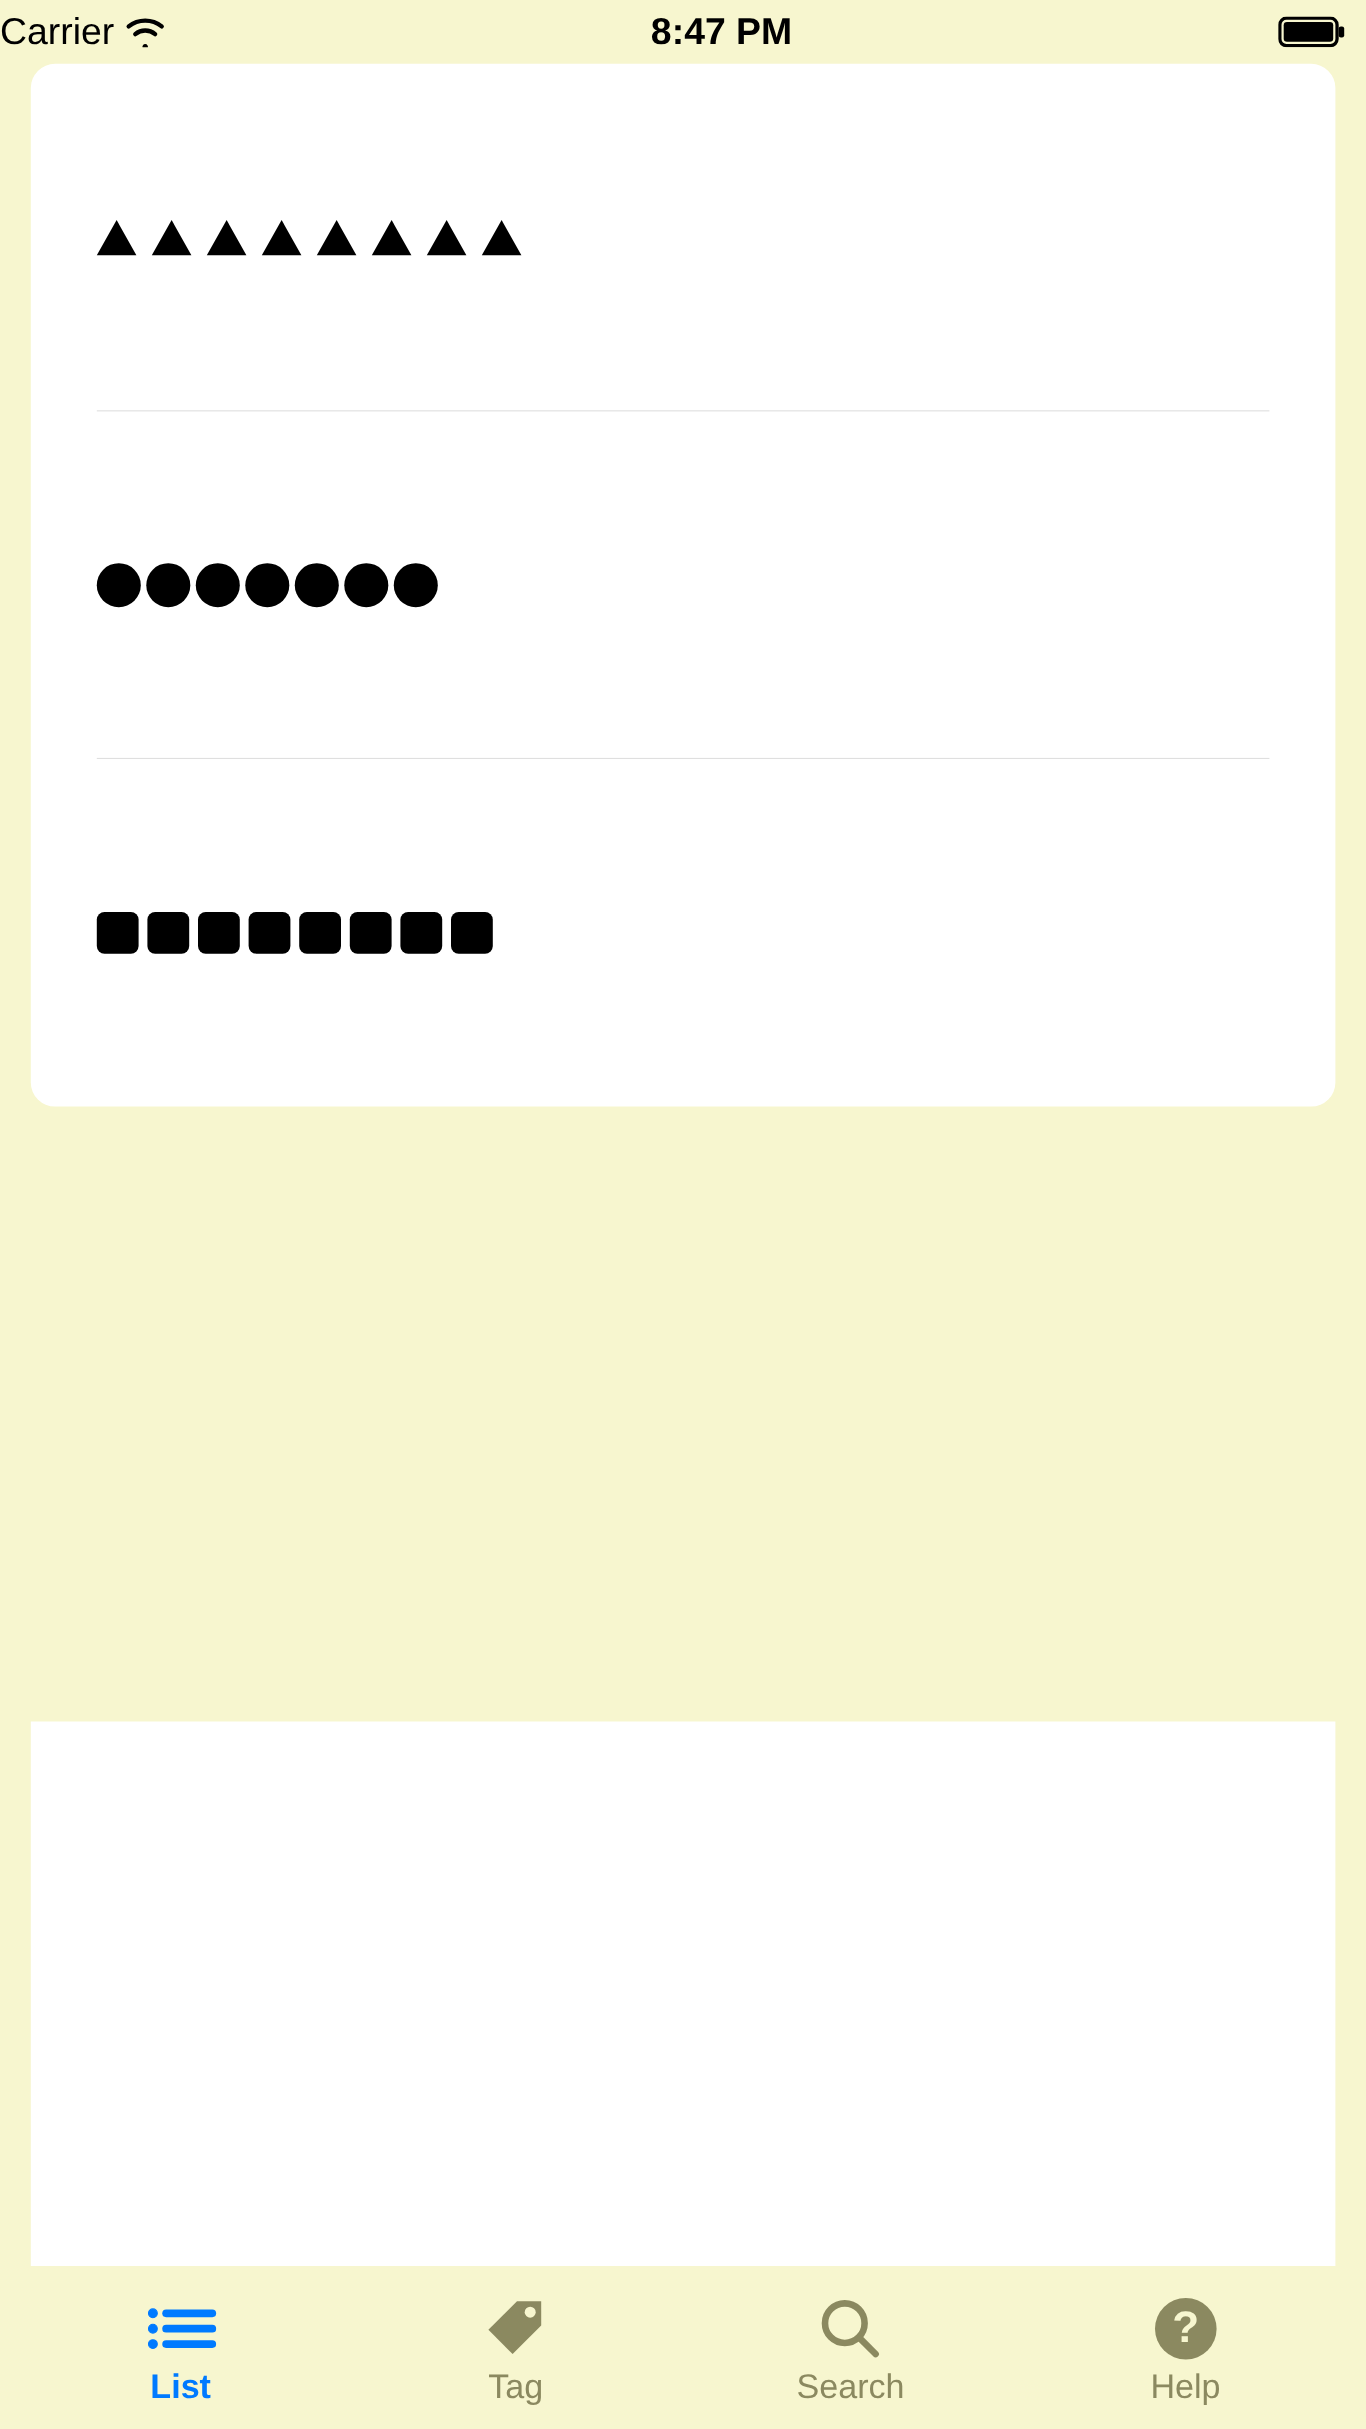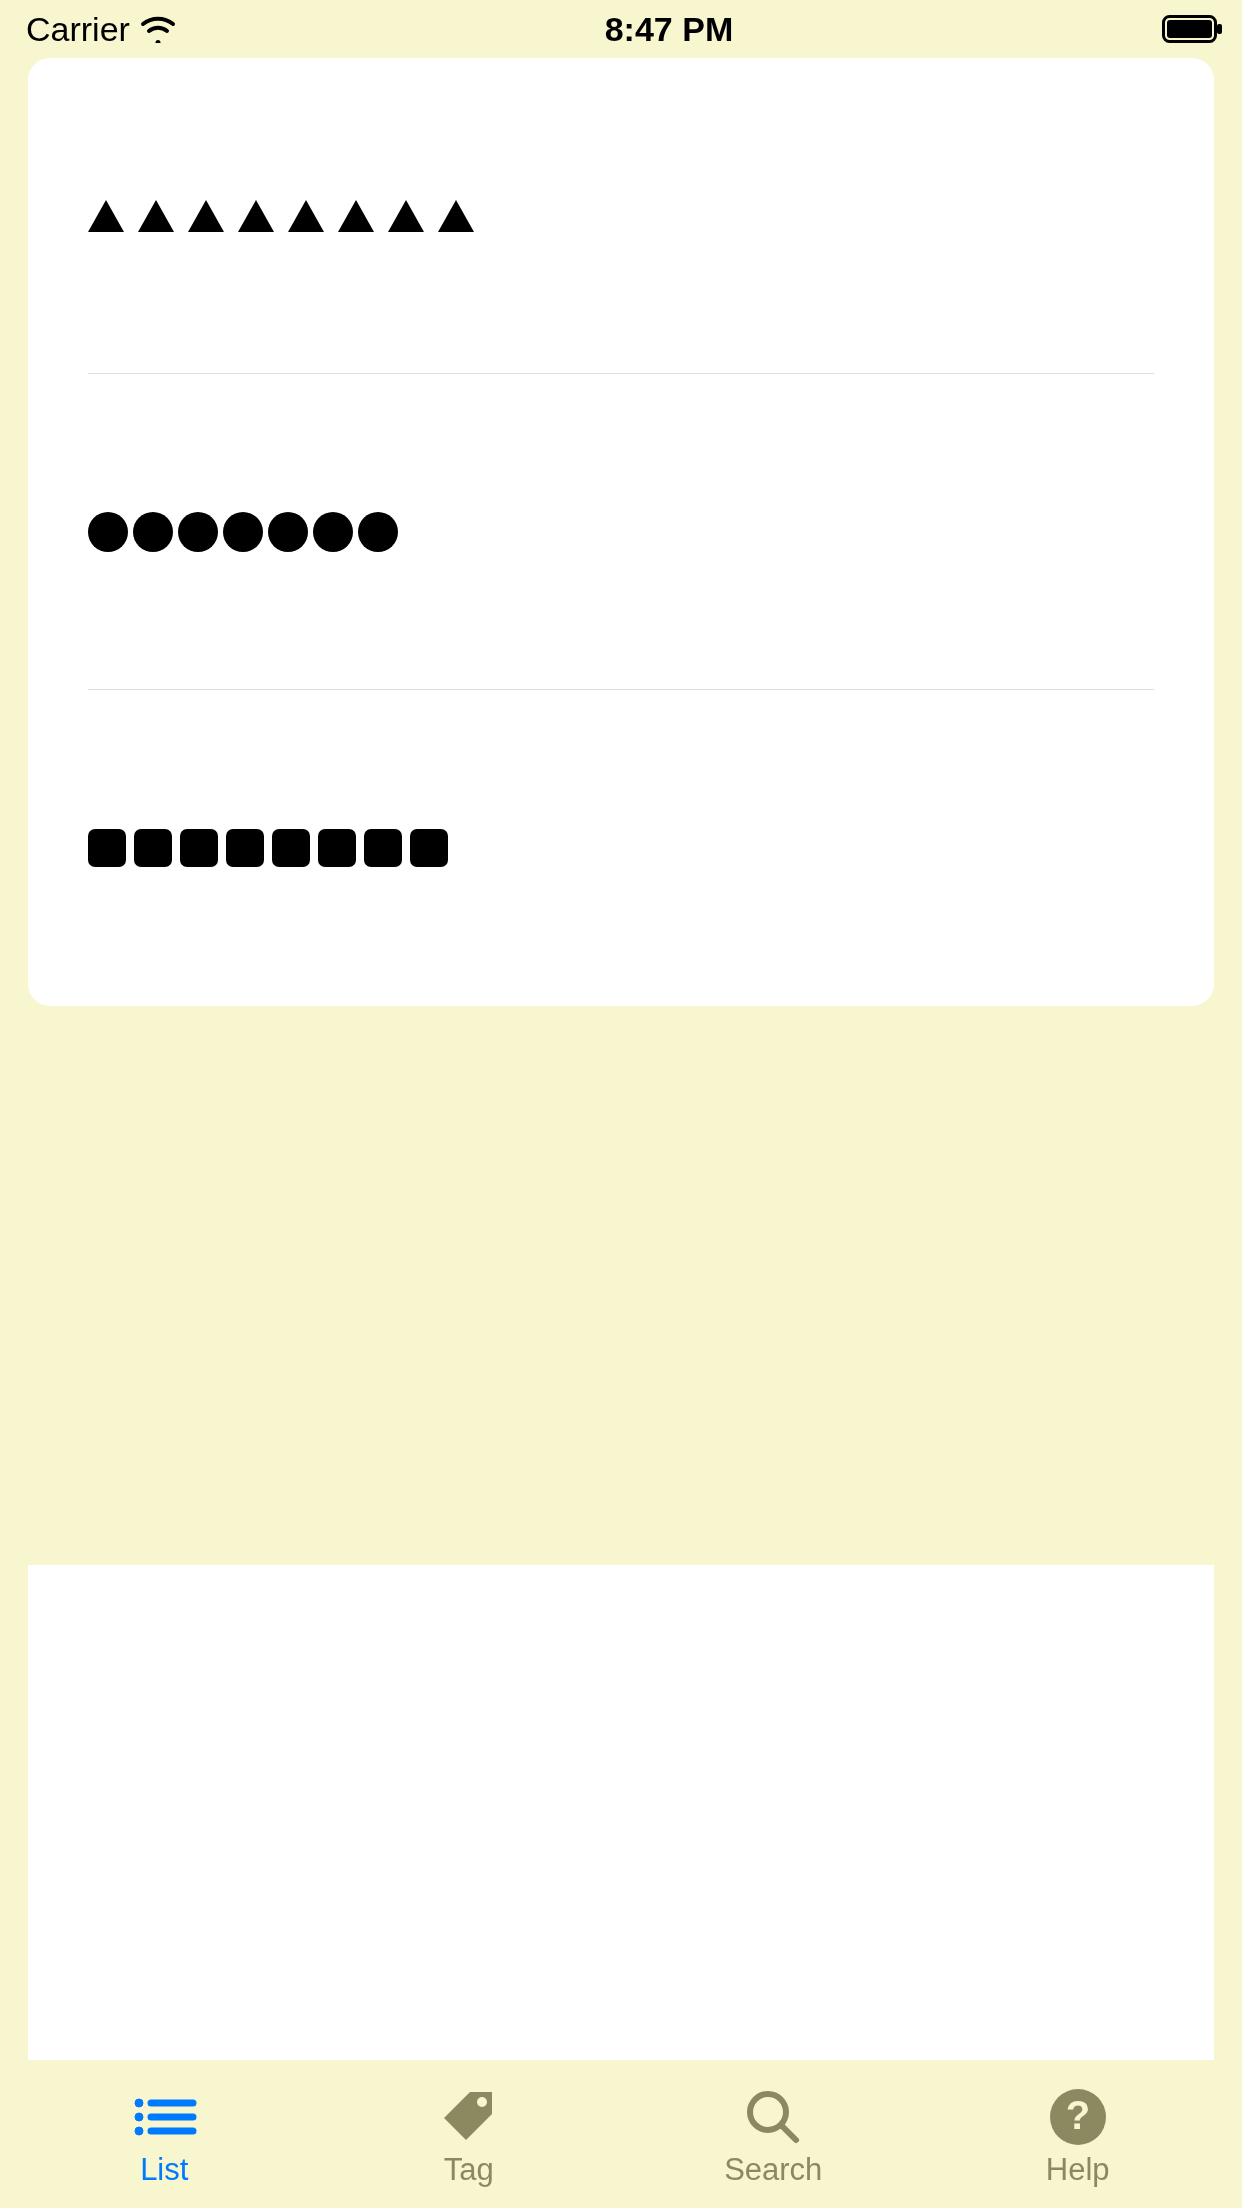--- a/index.html
+++ b/index.html
@@ -2,21 +2,21 @@
 <html><head>
 <meta charset="utf-8">
 <style>
   * { margin:0; padding:0; box-sizing:border-box; }
   html,body { width:1242px; height:2208px; font-family:-apple-system, "Helvetica Neue", Arial, sans-serif; overflow:hidden; }
   body { background:#f7f6cf; }
 
   .frame { display:flex; flex-direction:column; width:1242px; height:2208px; background:#f7f6cf; }
 
   
-  .status-bar { height:58px; display:flex; align-items:center; justify-content:space-between; padding:0 18px 0 26px; font-size:34px; font-weight:400; color:#000; }
+  .status-bar { height:58px; display:flex; align-items:center; justify-content:space-between; padding:0 18px 0 0; font-size:34px; font-weight:400; color:#000; }
   .status-left { display:flex; align-items:center; gap:10px; }
   .status-center { font-weight:600; font-size:34px; }
   .status-right { display:flex; align-items:center; }
 
   
   .content { flex:1 1 auto; padding:0 28px; display:flex; flex-direction:column; gap:0; }
 
   .card { margin-top:0; background:#ffffff; border-radius:22px; width:100%; }
   .card-inner { padding:0 60px; }
   .row { height:316px; border-bottom:1.5px solid #dfdfdf; display:flex; align-items:center; }
@@ -29,21 +29,21 @@
   .circle { width:40px; height:40px; border-radius:50%; background:#000; }
   .shape-row.circles { gap:5px; }
   .square { width:38px; height:38px; border-radius:7px; background:#000; }
   .shape-row.squares { gap:8px; }
 
   
   .tabbar { height:148px; background:#f7f6cf; display:flex; align-items:center; justify-content:space-around; padding:0 12px; }
   .tab { display:flex; flex-direction:column; align-items:center; gap:4px; width:25%; padding-top:6px; }
   .tab .icon-slot { height:62px; display:flex; align-items:center; justify-content:center; }
   .tab .tab-label { font-size:31px; color:#8b8960; }
-  .tab.active .tab-label { color:#007aff; }
+  .tab.active .tab-label { color:#007aff;font-weight:bold; }
   .tab.active svg { stroke:#007aff; }
 </style>
 </head>
 <body>
 
 <div class="frame">
 
   <div class="status-bar">
     <div class="status-left">
       <span>Carrier</span>

